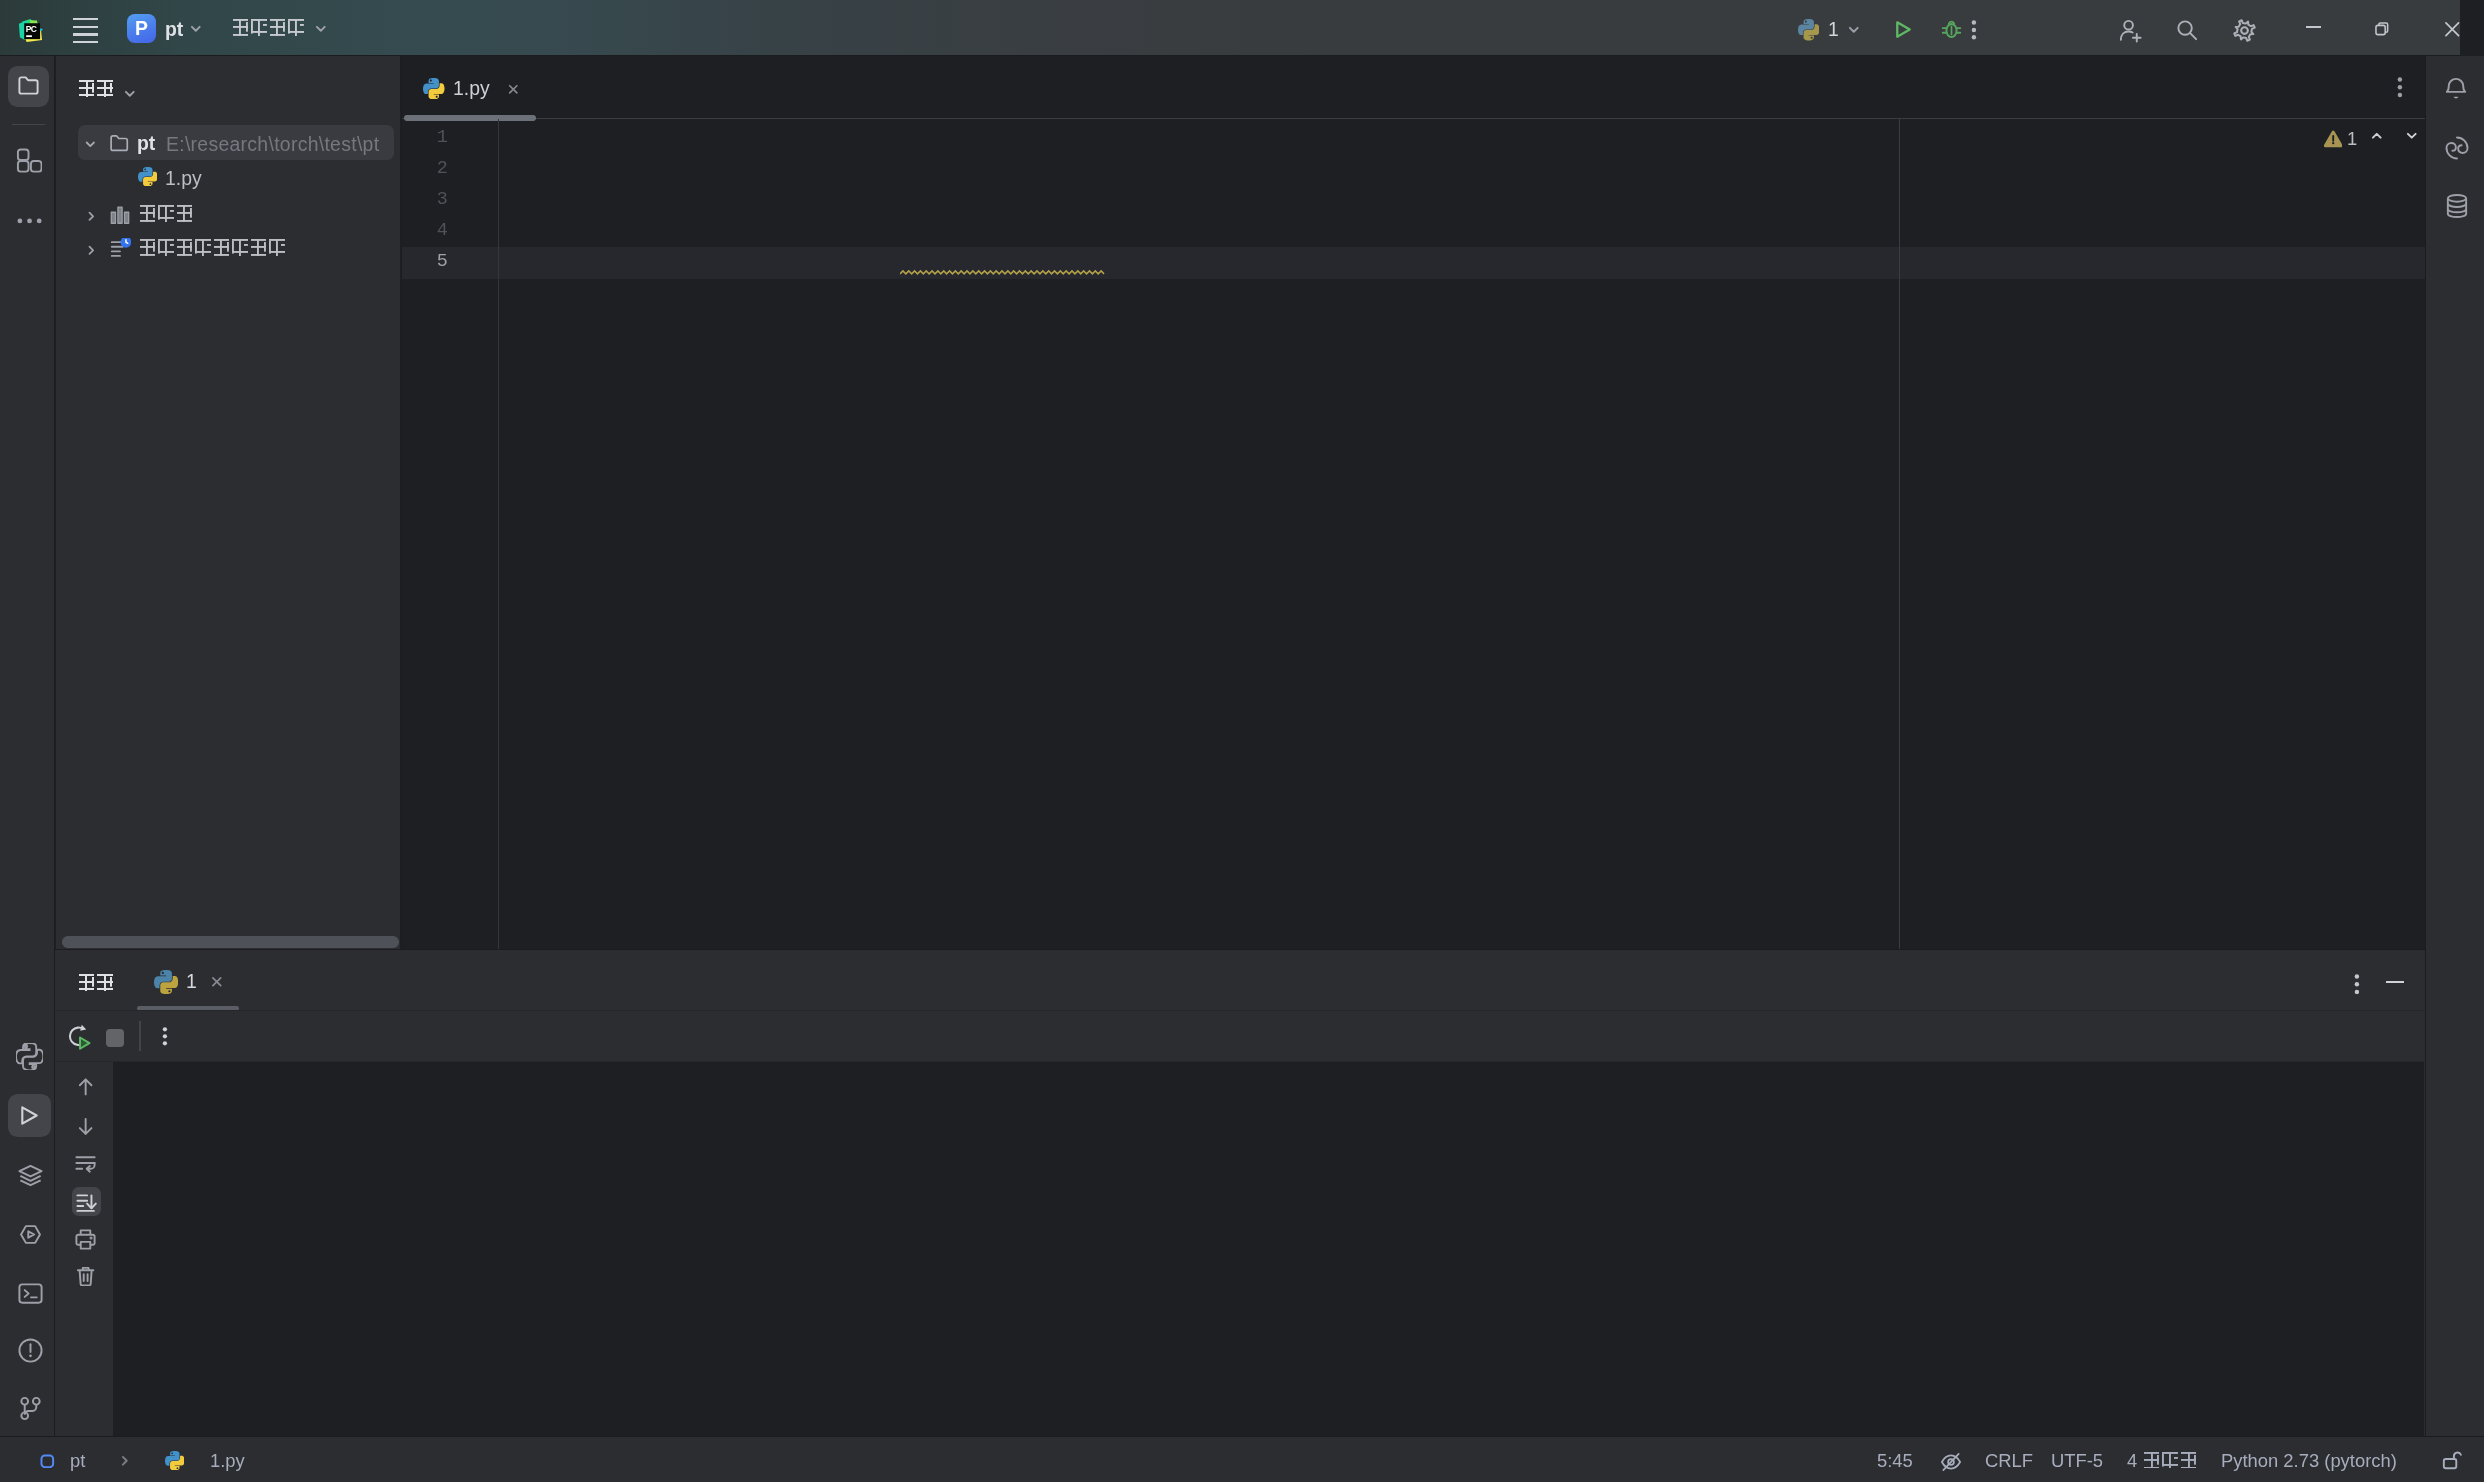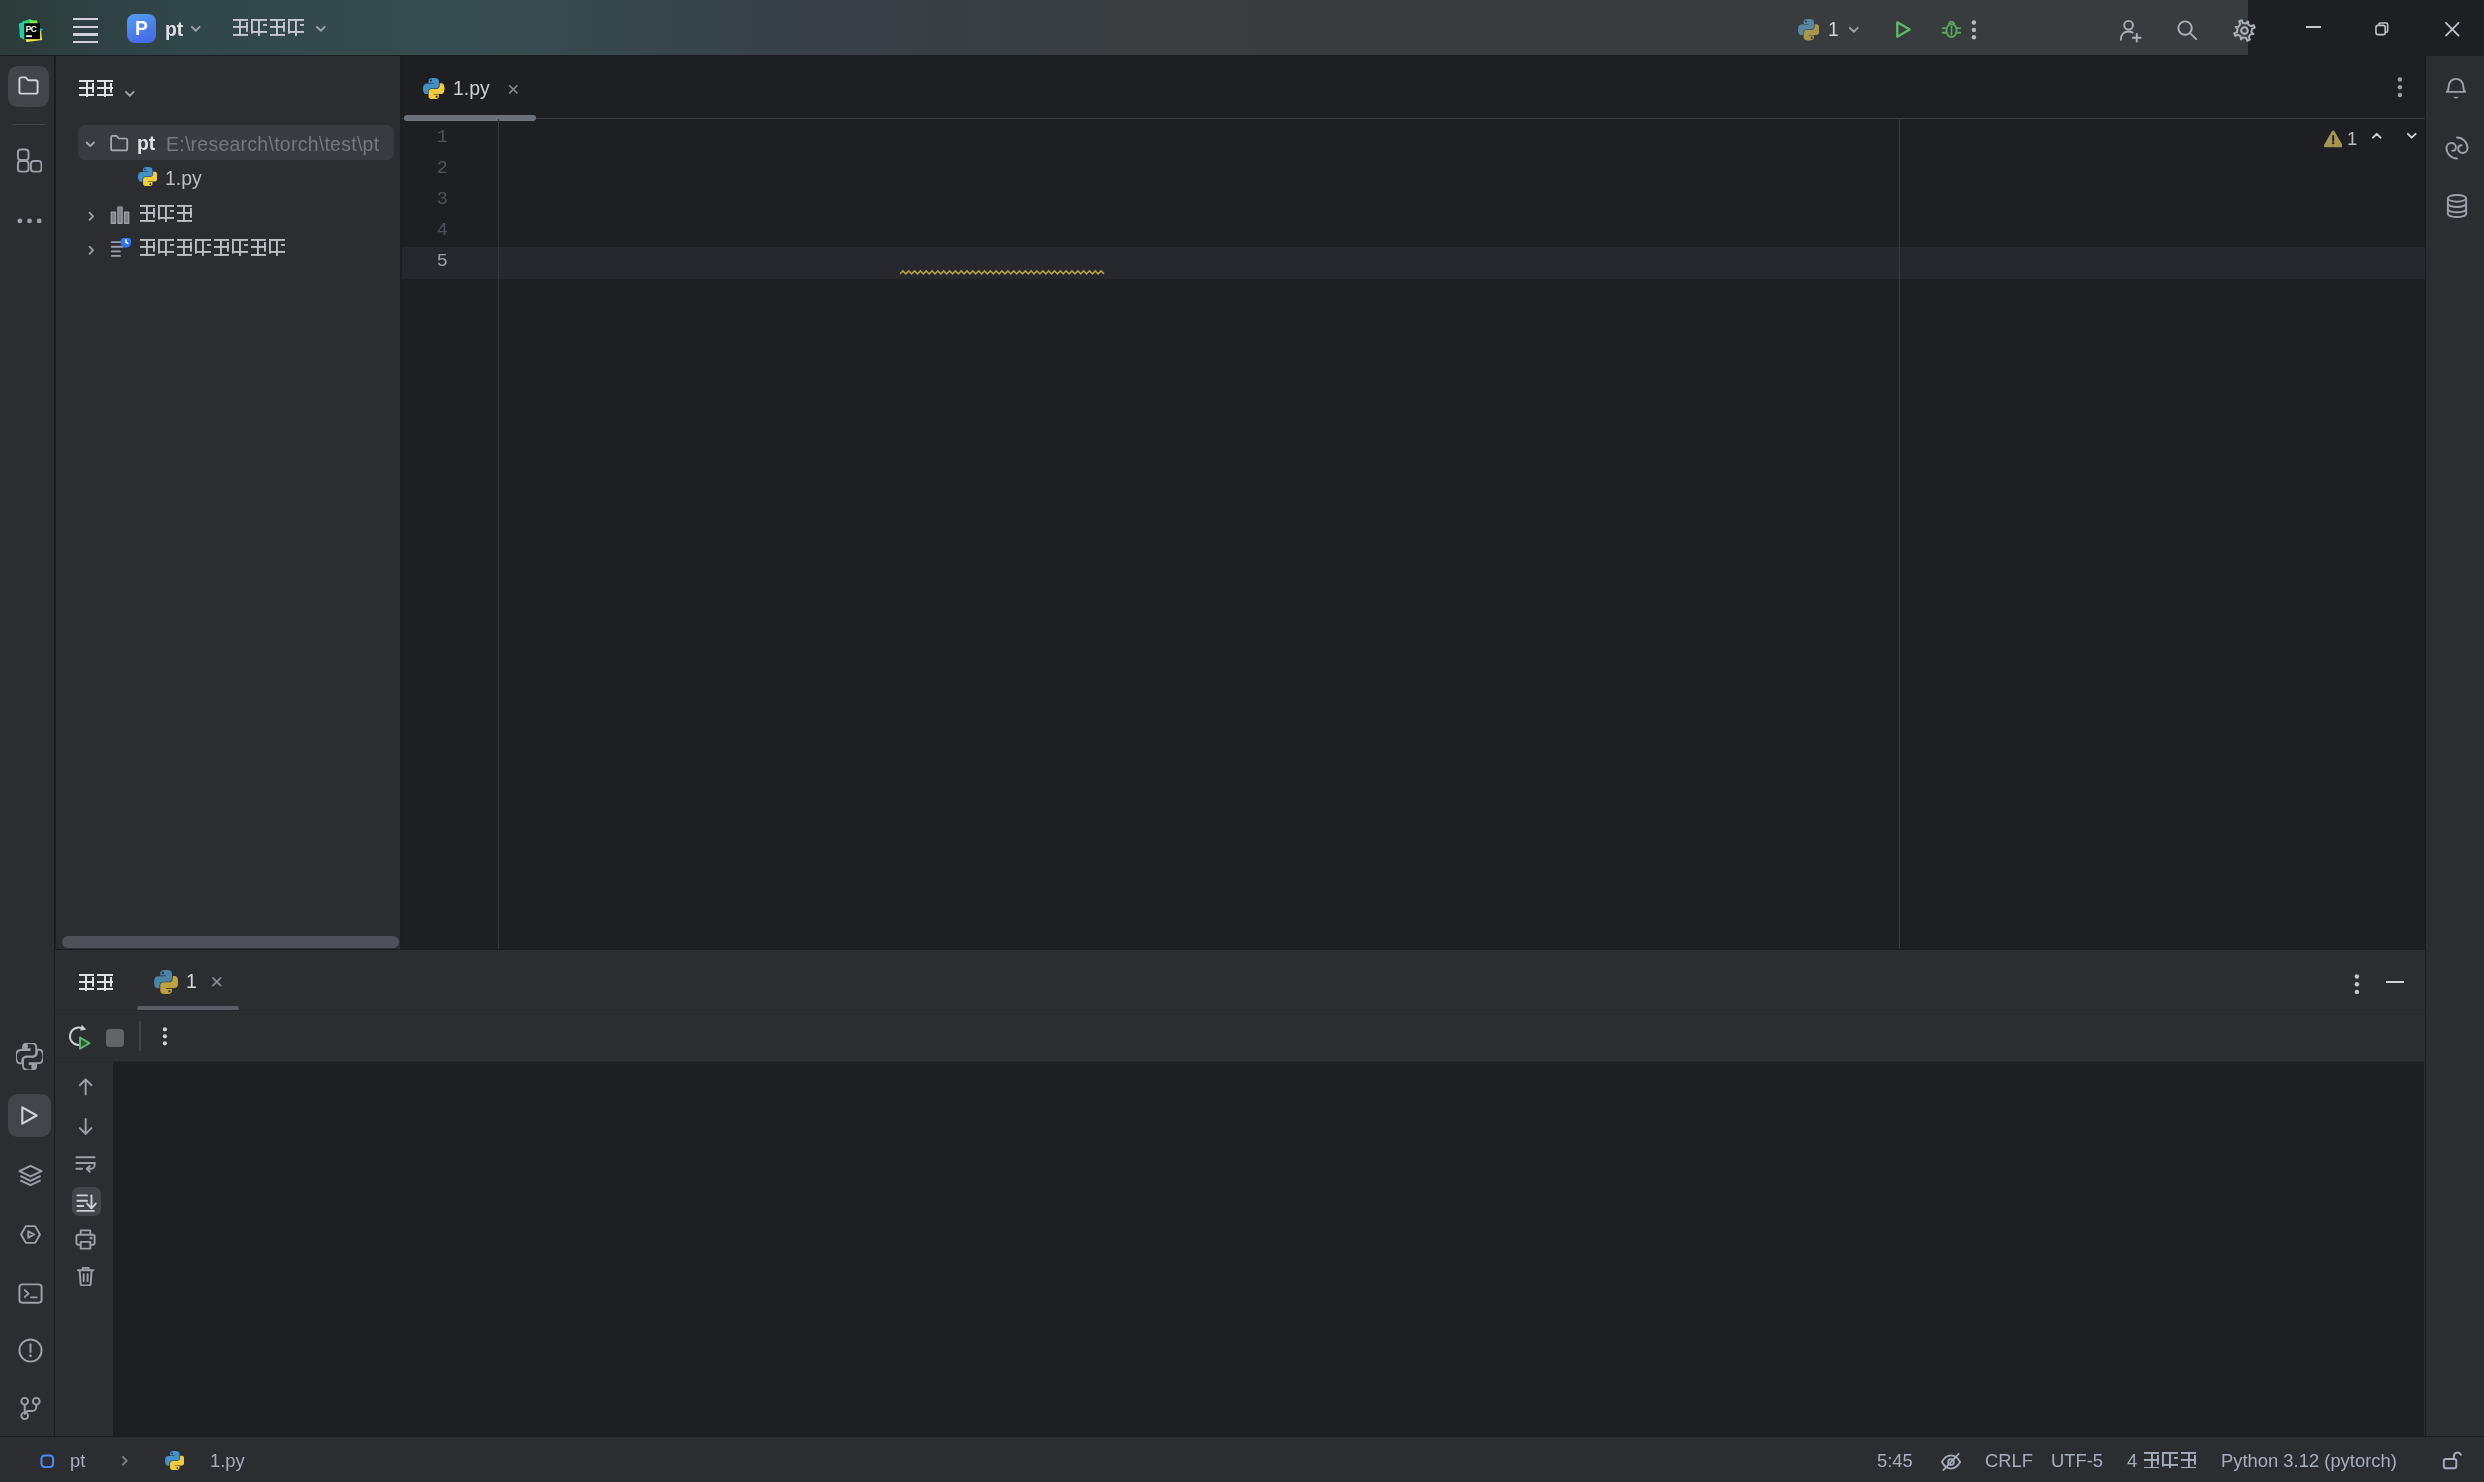--- a/index.html
+++ b/index.html
@@ -23,21 +23,21 @@
  linear-gradient(var(--c),var(--c)) 0 11.6px/100% 1.9px no-repeat,
  linear-gradient(var(--c),var(--c)) 11.6px 4.9px/3.9px 1.9px no-repeat}
 .cj.w{--c:#DFE1E5;background:linear-gradient(var(--c),var(--c)) 0 0/100% 2.4px no-repeat,linear-gradient(var(--c),var(--c)) 0 6.8px/100% 2.4px no-repeat,linear-gradient(var(--c),var(--c)) 0 14px/100% 2.4px no-repeat,linear-gradient(var(--c),var(--c)) 6.8px 0/2.4px 100% no-repeat,linear-gradient(var(--c),var(--c)) 13px 2.9px/2.4px 9.7px no-repeat}
 .cj.d{--c:#7A7E85}
 .cj.s{width:13.6px;height:15.5px;margin:0 1px;vertical-align:-1.9px;background:linear-gradient(var(--c),var(--c)) 0 0/100% 1.9px no-repeat,linear-gradient(var(--c),var(--c)) 0 6.8px/100% 1.9px no-repeat,linear-gradient(var(--c),var(--c)) 0 13.6px/100% 1.9px no-repeat,linear-gradient(var(--c),var(--c)) 5.8px 0/1.9px 100% no-repeat,linear-gradient(var(--c),var(--c)) 11.6px 2.9px/1.9px 8.7px no-repeat}
 .cjc{display:inline-block;width:13.6px;height:16.5px;margin:0 1.5px;vertical-align:-1.9px;--c:#BCBEC4;
 background:radial-gradient(circle at 2.9px 13.6px,var(--c) 2.4px,transparent 2.9px)}
 .cjc.s{width:11.6px;height:15.5px}
 .cjc.d{--c:#7A7E85}
 
-#title{left:0;top:0;width:2248px;height:56px;
+#title{left:0;top:0;width:2460px;height:56px;
 background:linear-gradient(90deg,#2C3B3A 0px,#314648 175px,#354B4F 417px,#374A4F 553px,#374247 767px,#393E42 1029px,#393C3E 1320px,#393C3E 2484px);
 border-bottom:1px solid #1B1C1F}
 
 #leftbar{left:0;top:56px;width:55px;height:1380px;background:#2B2D30;border-right:1px solid #1B1C1F}
 #project{left:56px;top:56px;width:344px;height:893px;background:#2B2D30}
 #editor{left:401px;top:56px;width:2024px;height:893px;background:#1E1F22;border-left:1px solid #1B1C1F}
 #rightbar{left:2425px;top:56px;width:59px;height:1380px;background:#2B2D30;border-left:1px solid #1B1C1F}
 #runpanel{left:55px;top:949px;width:2370px;height:487px;background:#2B2D30;border-top:1px solid #1B1C1F}
 #status{left:0;top:1436px;width:2484px;height:47px;background:#2B2D30;border-top:1px solid #1B1C1F}
 .ico{position:absolute}
@@ -365,20 +365,20 @@
     <span class="ico" style="left:210px;top:12.6px;font-size:18.4px;color:#A8ADBD">1.py</span>
     <span class="ico" style="left:1877px;top:12.6px;font-size:18.4px;color:#A8ADBD">5:45</span>
     <svg class="ico" style="left:1939px;top:12.6px" width="24" height="24" viewBox="0 0 25 25" fill="none" stroke="#A8ADBD" stroke-width="1.8">
       <path d="M3 12.5 c2.5-4.5 6-6.8 9.5-6.8 s7 2.3 9.5 6.8 c-2.5 4.5-6 6.8-9.5 6.8 s-7-2.3-9.5-6.8 Z"></path>
       <circle cx="12.5" cy="12.5" r="3"></circle>
       <path d="M4.5 21 L20.5 4" stroke-linecap="round"></path>
     </svg>
     <span class="ico" style="left:1985px;top:12.6px;font-size:18.4px;color:#A8ADBD">CRLF</span>
     <span class="ico" style="left:2051px;top:12.6px;font-size:18.4px;color:#A8ADBD">UTF-5</span>
     <span class="ico" style="left:2127px;top:12.6px;font-size:18.4px;color:#A8ADBD">4 <i class="cj" style="--c:#A8ADBD"></i><i class="cj b" style="--c:#A8ADBD"></i><i class="cj" style="--c:#A8ADBD"></i></span>
-    <span class="ico" style="left:2221px;top:12.6px;font-size:18.4px;color:#A8ADBD">Python 3.12 (pytorch)</span>
+    <span class="ico" style="left:2221px;top:12.6px;font-size:18.4px;color:#A8ADBD">Python 2.73 (pytorch)</span>
     <svg class="ico" style="left:2440px;top:11.6px" width="23" height="23" viewBox="0 0 24 24" fill="none" stroke="#A8ADBD" stroke-width="2">
       <rect x="4" y="10.5" width="13" height="9.5" rx="2"></rect>
       <path d="M14.5 10 V7.5 a3.8 3.8 0 0 1 7.3-1.5" stroke-linecap="round"></path>
     </svg>
   </div>
 </div>
 
 
 </body></html>

